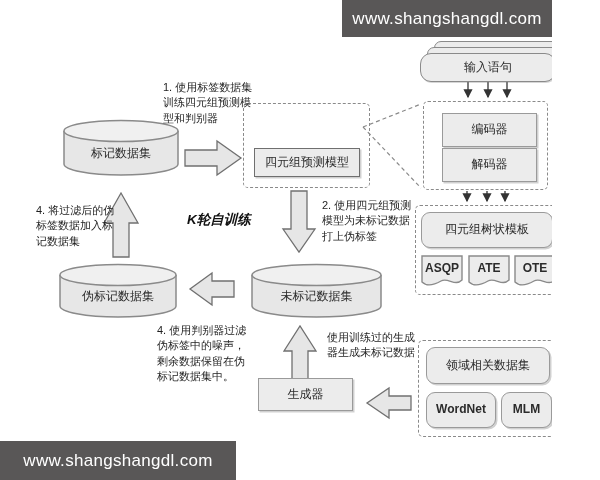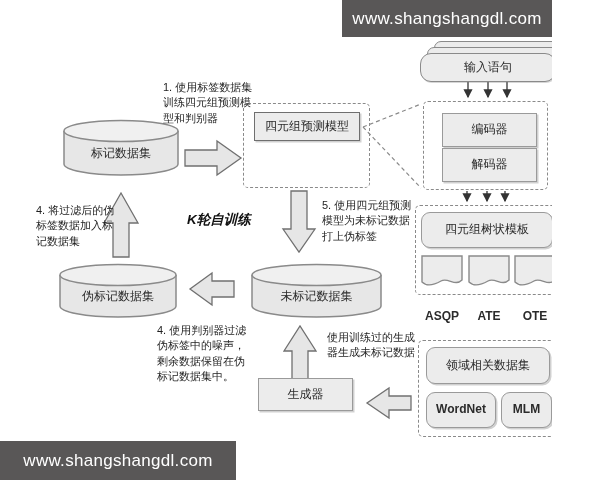--- a/index.html
+++ b/index.html
@@ -19,21 +19,21 @@
 
   .node {
     position:absolute; box-sizing:border-box;
     display:flex; align-items:center; justify-content:center;
     font-size:12px; color:#2b2b2b; text-align:center; line-height:1.1;
   }
   .box {
     background:#ececec; border:1px solid #9a9a9a;
     box-shadow:1.5px 1.5px 0 rgba(120,120,120,0.35);
   }
-  .box-strong { border:1.6px solid #6f6f6f; }
+  .box-strong { border:1.6px solid #6f6f6f;margin-top:36px; }
   .rounded  { border-radius:9px; }
   .dashed-box {
     position:absolute; box-sizing:border-box;
     border:1.5px dashed #8a8a8a; border-radius:5px; background:transparent;
   }
   .card {
     position:absolute; box-sizing:border-box;
     background:#ececec; border:1.2px solid #8a8a8a; border-radius:7px;
     display:flex; align-items:center; justify-content:center;
     font-size:12px; color:#2b2b2b;
@@ -44,21 +44,21 @@
   .cyl-label {
     position:absolute; left:0; right:0; top:0; bottom:0;
     display:flex; align-items:center; justify-content:center;
     padding-top:10px; font-size:12px; color:#2b2b2b;
   }
   .doc { position:absolute; }
   .doc svg { position:absolute; left:0; top:0; }
   .doc-label {
     position:absolute; left:0; right:0; top:4px; height:20px;
     display:flex; align-items:center; justify-content:center;
-    font-size:12px; font-weight:bold; color:#2b2b2b;margin-top:48px;
+    font-size:12px; font-weight:bold; color:#2b2b2b;
   }
   .annotation {
     position:absolute; font-size:11px; line-height:1.4; color:#1f1f1f;
     white-space:pre-line;
   }
   .k-label {
     position:absolute; font-size:13.5px; font-weight:bold; font-style:italic;
     color:#111;
   }
 </style>
@@ -183,21 +183,21 @@
   <div class="node box rounded" style="left:426px; top:392px; width:70px; height:36px; font-weight:bold;">
     <span>WordNet</span>
   </div>
   <div class="node box rounded" style="left:501px; top:392px; width:51px; height:36px; font-weight:bold;">
     <span>MLM</span>
   </div>
 
   <div class="annotation" style="left:163px; top:80px; width:112px;">1. 使用标签数据集
 训练四元组预测模
 型和判别器</div>
-  <div class="annotation" style="left:322px; top:198px; width:100px;">5. 使用四元组预测
+  <div class="annotation" style="left:322px; top:198px; width:100px;">2. 使用四元组预测
 模型为未标记数据
 打上伪标签</div>
   <div class="annotation" style="left:157px; top:323px; width:120px;">4. 使用判别器过滤
 伪标签中的噪声，
 剩余数据保留在伪
 标记数据集中。</div>
   <div class="annotation" style="left:36px; top:203px; width:92px;">4. 将过滤后的伪
 标签数据加入标
 记数据集</div>
   <div class="annotation" style="left:327px; top:330px; width:100px;">使用训练过的生成

